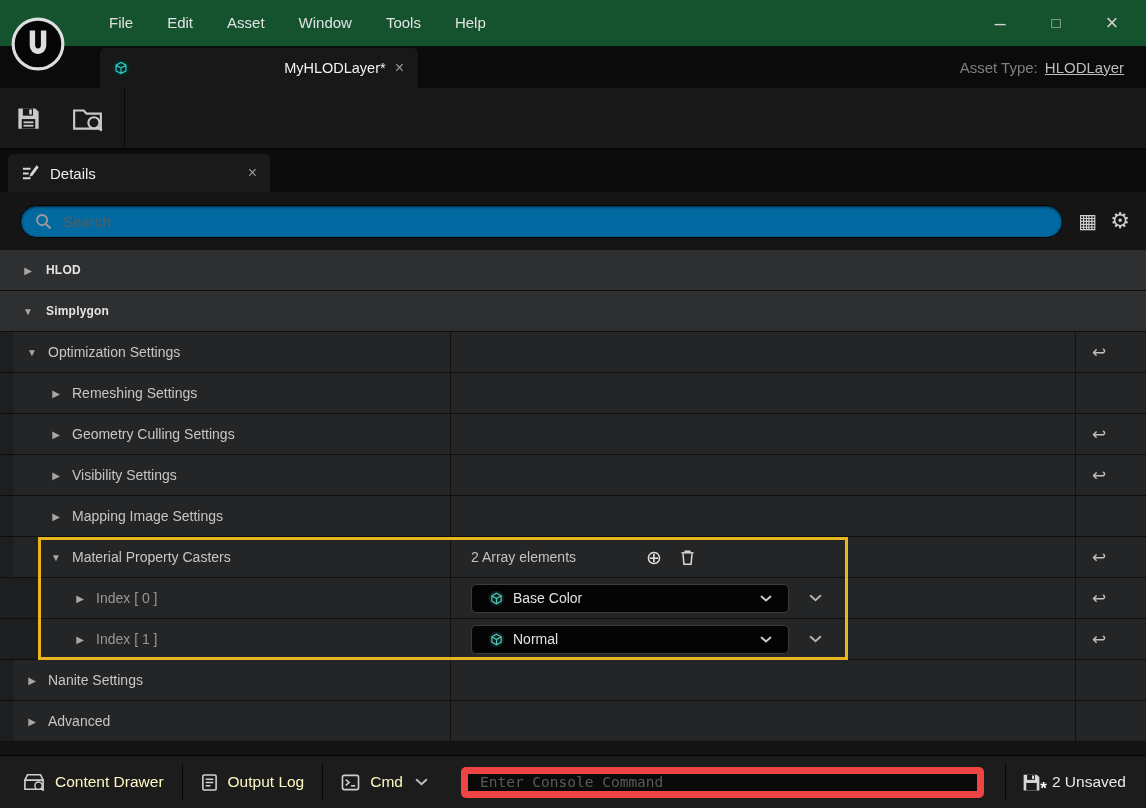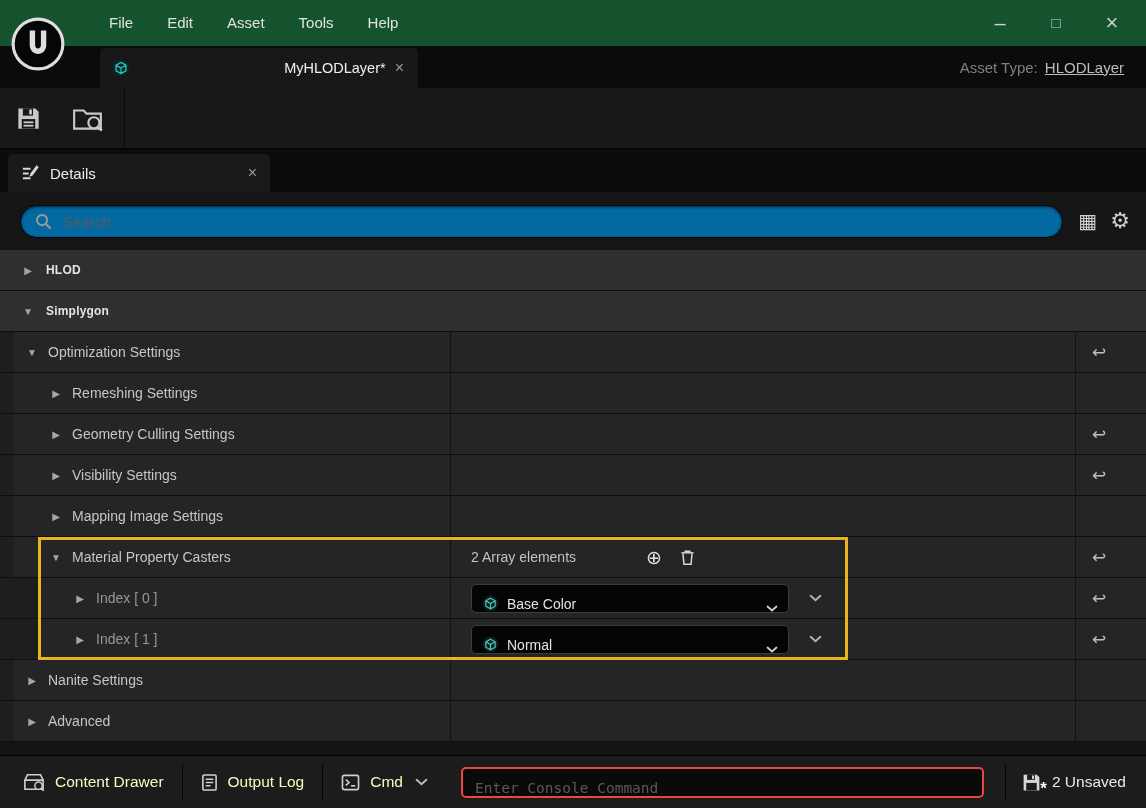--- a/index.html
+++ b/index.html
@@ -59,34 +59,34 @@
   .i3 .gutter { width:38px; } .i3 .arrow { margin-left:36px; }
   .row-label { margin-left:10px; font-size:14px; color:#c6c6c6; white-space:nowrap; }
   .i3 .row-label { color:#979797; }
   .value-cell { width:625px; display:flex; align-items:center; border-right:1px solid #121212; padding-left:20px; }
   .reset-cell { flex:1; display:flex; align-items:center; padding-left:16px; }
   .reset-glyph { font-size:17px; color:#bfbfbf; line-height:1; cursor:pointer; }
   .array-text { font-size:14px; color:#c2c2c2; }
   .add-glyph { margin-left:70px; font-size:19px; color:#e0e0e0; line-height:1; cursor:pointer; }
   .trash-btn { margin-left:18px; display:flex; align-items:center; cursor:pointer; }
 
-  .combo { width:318px; height:29px; background:#040404; border:1px solid #3c3c3c; border-radius:5px; display:flex; align-items:flex-end; padding:0 10px; gap:8px; cursor:pointer; }
+  .combo { width:318px; height:29px; background:#040404; border:1px solid #3c3c3c; border-radius:5px; display:flex; align-items:center; padding:0 16px; gap:8px; cursor:pointer; }
   .combo-label { font-size:14px; color:#e2e2e2; flex:1; }
   .chev { display:flex; align-items:center; color:#cfcfcf; }
   .outer-chev { margin-left:20px; color:#b3b3b3; display:flex; align-items:center; cursor:pointer; }
 
   .hl-group { position:relative; }
   .hl-box { position:absolute; top:0; bottom:0; left:38px; right:298px; border:3px solid #E9B41E; z-index:6; pointer-events:none; }
 
   
   .statusbar { position:absolute; left:0; right:0; bottom:0; height:53px; background:#1c1c1c; border-top:1px solid #020202; display:flex; align-items:center; padding:0 8px; }
   .sb-btn { display:flex; align-items:center; gap:10px; padding:0 15px; height:100%; font-size:15.5px; color:#fef9c3; cursor:pointer; }
   .sb-sep { width:1px; height:36px; background:#060606; margin:0 3px; }
   .cmd-chev { margin-left:2px; color:#bdbdbd; display:flex; align-items:center; }
-  .console { flex:1; height:31px; margin:0 18px; background:#0a0a0a; border:2px solid #ef4444; border-radius:5px; display:flex; align-items:flex-end; padding:0 12px; }
+  .console { flex:1; height:31px; margin:0 18px; background:#0a0a0a; border:7px solid #ef4444; border-radius:5px; display:flex; align-items:center; padding:0 12px; }
   .console input { width:100%; background:transparent; border:0; outline:0; font-family:"DejaVu Sans Mono",monospace; font-size:14.5px; color:#c9c9c9; }
   .console input::placeholder { color:#5a5a5a; }
   .unsaved { display:flex; align-items:center; gap:10px; padding:0 12px; font-size:15.5px; color:#e8e8e8; cursor:pointer; }
   .unsaved-icon { position:relative; display:flex; }
   .unsaved-star { position:absolute; right:-5px; bottom:-6px; font-size:17px; color:#ffffff; font-weight:bold; }
 
   svg { display:block; }
 </style>
 </head>
 <body>
@@ -98,20 +98,21 @@
       <circle cx="28" cy="28" r="24" fill="#060606" stroke="#dedede" stroke-width="3"></circle>
       <path d="M20 15 v14 c0 5 3.5 8.6 8 8.6 s8-3.6 8-8.6 V15 h-5.2 v14 c0 2-1.1 3.3-2.8 3.3 s-2.8-1.3-2.8-3.3 V15 z" fill="#dedede"></path>
     </svg>
   </div>
 
   <div class="titlebar">
     <div class="menus">
       <span class="menu-item">File</span>
       <span class="menu-item">Edit</span>
       <span class="menu-item">Asset</span>
+      <span class="menu-item">Window</span>
       <span class="menu-item">Tools</span>
       <span class="menu-item">Help</span>
     </div>
     <div class="win-controls">
       <span class="win-btn win-min">–</span>
       <span class="win-btn win-max">□</span>
       <span class="win-btn win-close">×</span>
     </div>
   </div>
 

